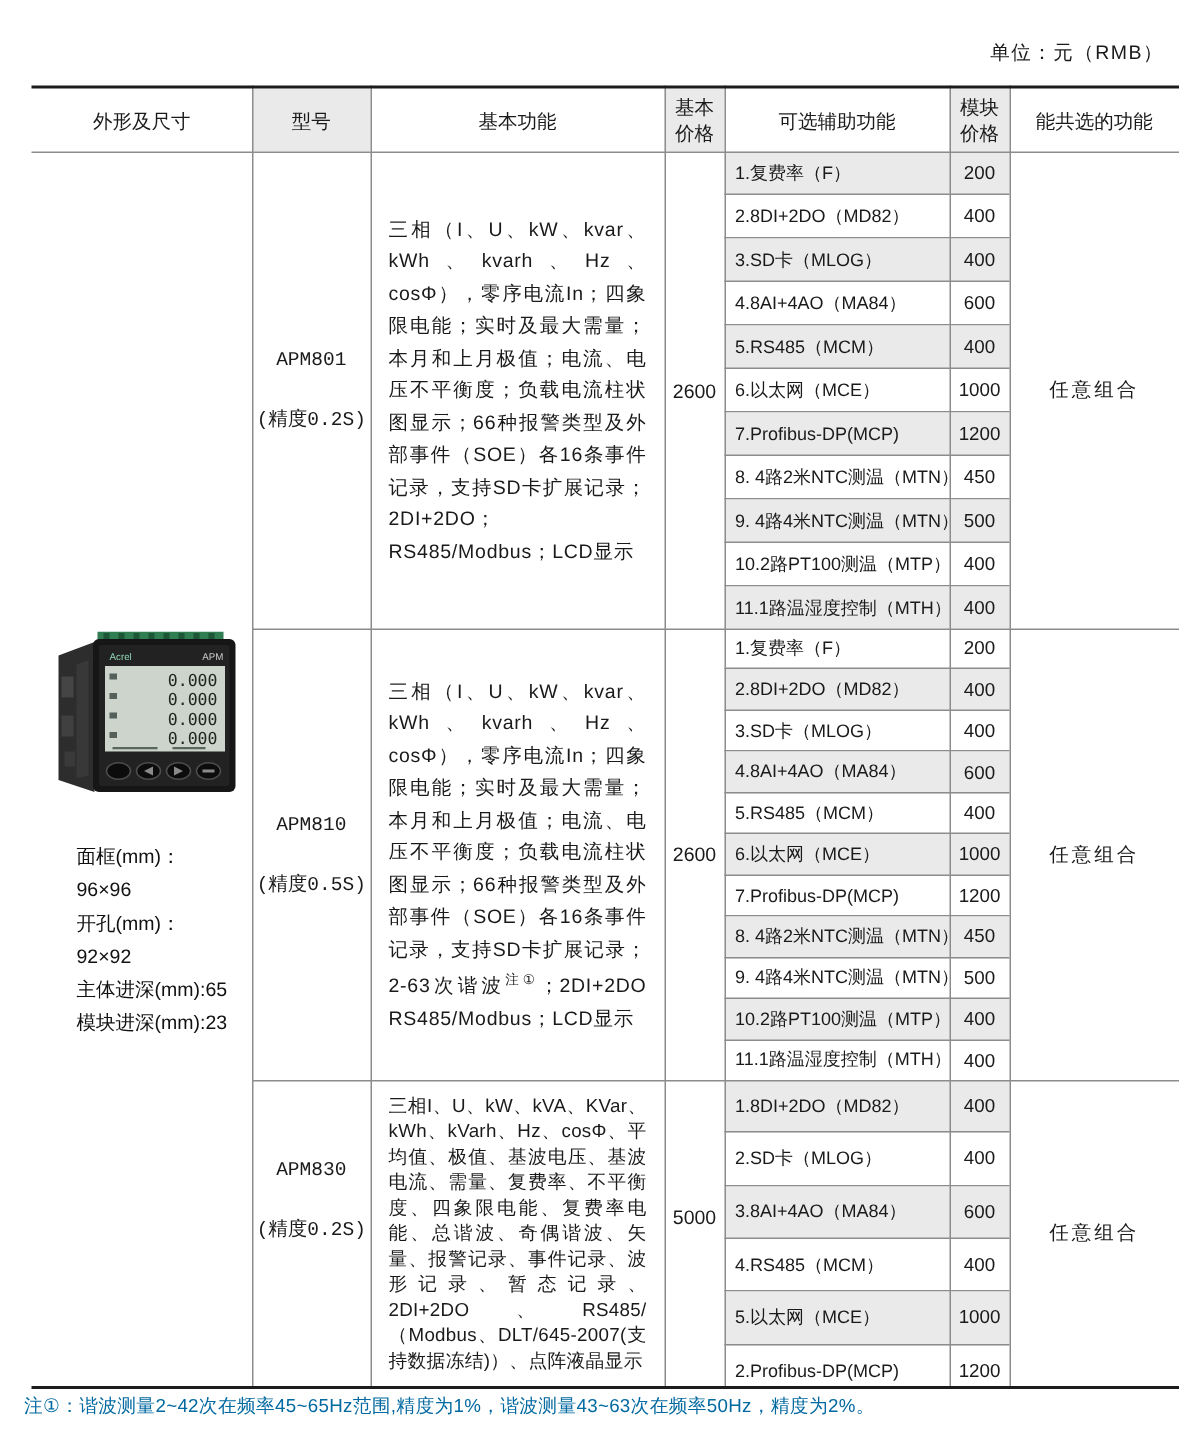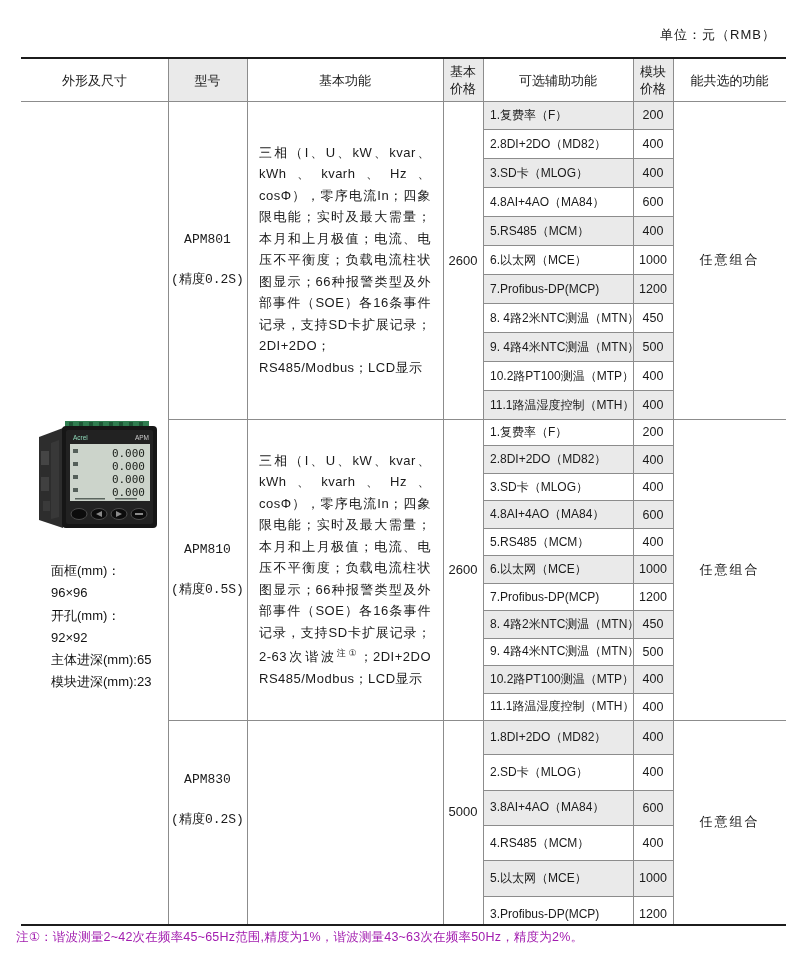--- a/index.html
+++ b/index.html
@@ -27,21 +27,21 @@
   .opts{position:absolute;left:462px;width:190px;display:flex;flex-direction:column;z-index:2;align-items:center;}
   .opt-row{flex:1;display:flex;align-items:center;border-bottom:1px solid #8c8c8c;box-sizing:border-box;}
   .opt-row:last-child{border-bottom:none;}
   .opt-row.shaded{background:#eaeaea;}
   .opt-label{width:150px;box-sizing:border-box;padding-left:7px;font-size:12px;white-space:nowrap;}
   .opt-price{width:40px;text-align:center;font-size:12.5px;}
   
   .dims{position:absolute;left:30px;top:503px;z-index:3;}
   .dims div{font-size:13px;line-height:22.3px;color:#111;}
   .meter{position:absolute;left:8px;top:364px;width:134px;height:114px;z-index:3;}
-  .foot{position:absolute;left:16px;top:929px;font-size:12.5px;color:#a21caf;letter-spacing:0.2px;}
+  .foot{position:absolute;left:16px;top:929px;font-size:12.5px;color:#0369a1;letter-spacing:0.2px;}
 </style>
 </head>
 <body>
 
 <div class="page">
 
   <div class="unit">单位：元（RMB）</div>
 
   <div class="tbl">
 
@@ -225,20 +225,23 @@
       <div class="opt-row">
           <div class="opt-label">11.1路温湿度控制（MTH）</div>
           <div class="opt-price">400</div>
         </div>
     </div>
 
     <div class="cell model" style="left:147px;top:663px;width:79px;height:160px;">
       <div><div>APM830</div>
            <div>(精度0.2S)</div></div>
     </div>
+    <div class="cell basic" style="left:226px;top:663px;width:196px;height:204px;">
+      <div class="basic-inner small">三相I、U、kW、kVA、KVar、kWh、kVarh、Hz、cosΦ、平均值、极值、基波电压、基波电流、需量、复费率、不平衡度、四象限电能、复费率电能、总谐波、奇偶谐波、矢量、报警记录、事件记录、波形记录、暂态记录、2DI+2DO、RS485/（Modbus、DLT/645-2007(支持数据冻结)）、点阵液晶显示</div>
+    </div>
     <div class="cell price" style="left:422px;top:663px;width:40px;height:182px;">5000</div>
     <div class="cell combo" style="left:652px;top:663px;width:113px;height:204px;">任意组合</div>
 
     <div class="opts" style="top:663px;height:211px;">
       <div class="opt-row shaded">
           <div class="opt-label">1.8DI+2DO（MD82）</div>
           <div class="opt-price">400</div>
         </div>
       <div class="opt-row">
           <div class="opt-label">2.SD卡（MLOG）</div>
@@ -250,21 +253,21 @@
         </div>
       <div class="opt-row">
           <div class="opt-label">4.RS485（MCM）</div>
           <div class="opt-price">400</div>
         </div>
       <div class="opt-row shaded">
           <div class="opt-label">5.以太网（MCE）</div>
           <div class="opt-price">1000</div>
         </div>
       <div class="opt-row">
-          <div class="opt-label">3.Profibus-DP(MCP)</div>
+          <div class="opt-label">2.Profibus-DP(MCP)</div>
           <div class="opt-price">1200</div>
         </div>
     </div>
 
     <div class="vline" style="left:147px;"></div>
     <div class="vline" style="left:226px;"></div>
     <div class="vline" style="left:422px;"></div>
     <div class="vline" style="left:462px;"></div>
     <div class="vline" style="left:612px;"></div>
     <div class="vline" style="left:652px;"></div>

